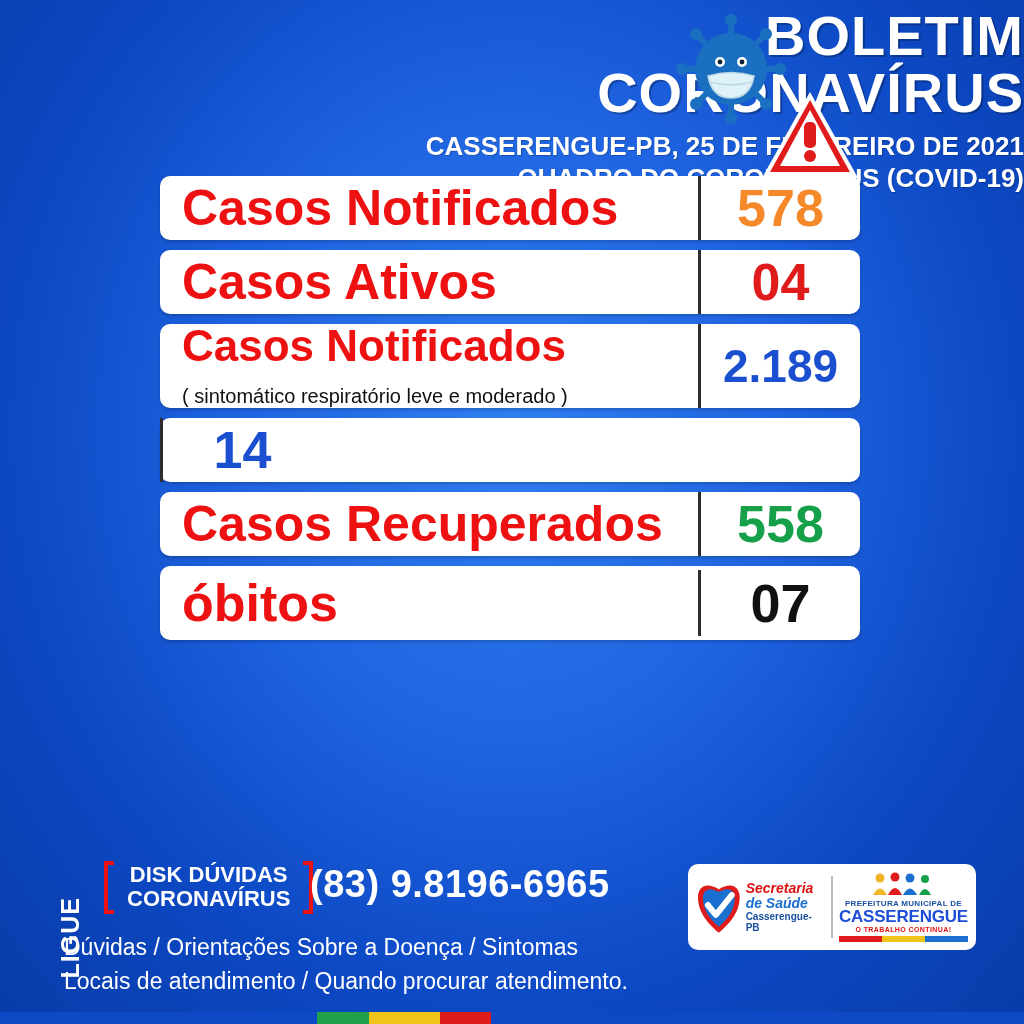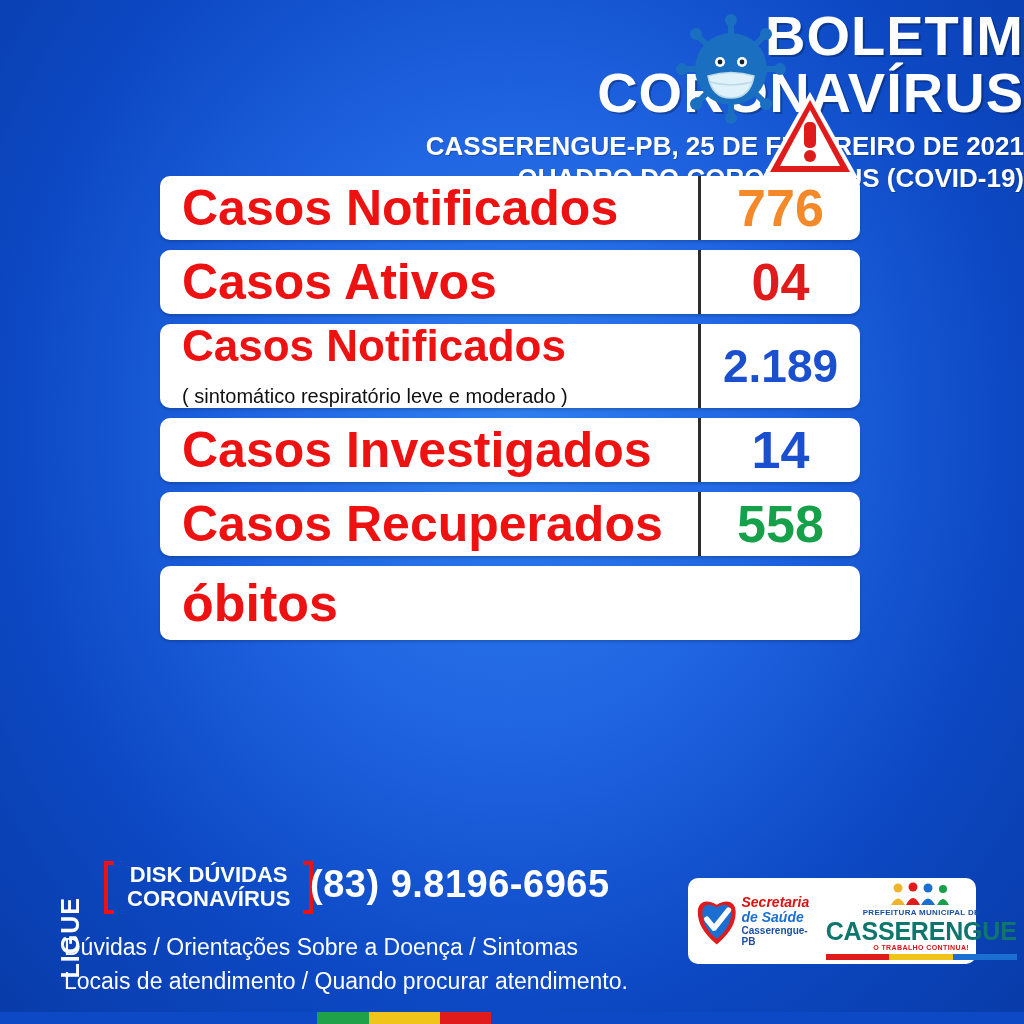--- a/index.html
+++ b/index.html
@@ -104,33 +104,33 @@
   .phone {
     position: absolute; left: 310px; bottom: 118px;
     font-size: 38px; font-weight: bold; letter-spacing: 0.5px;
   }
   .info {
     position: absolute; left: 64px; bottom: 26px;
     font-size: 23px; font-weight: normal; line-height: 1.45; text-align: left;
   }
   
   .logobox {
-    position: absolute; right: 48px; bottom: 60px;
+    position: absolute; right: 48px; bottom: 74px;
     width: 288px; height: 86px; background: #fff; border-radius: 10px;
     display: flex; align-items: center; padding: 6px 8px;
   }
   .logo-left { width: 140px; display: flex; align-items: center; gap: 4px; }
   .logo-left .txt { font-size: 13px; color: #1a4fa0; font-weight: bold; line-height: 1.1; }
   .logo-left .txt .l1 { color: #d11; font-style: italic; font-size: 14px; }
   .logo-left .txt .l2 { color: #1a6fd0; font-style: italic; font-size: 14px; }
   .logo-left .txt .l3 { font-size: 10px; color: #1a4fa0; }
   .divider { width: 2px; height: 62px; background: #bbb; margin: 0 6px; }
   .logo-right { flex: 1; text-align: center; line-height: 1.05; }
   .logo-right .pm { font-size: 8px; color: #1a4fa0; font-weight: bold; letter-spacing: 0.3px; }
-  .logo-right .nm { font-size: 25px; color: #0f766e; font-weight: bold; letter-spacing: -0.2px; }
+  .logo-right .nm { font-size: 17px; color: #1d4ed8; font-weight: bold; letter-spacing: -0.2px; }
   .logo-right .sl { font-size: 7px; color: #d11; font-weight: bold; letter-spacing: 0.4px; }
   .flagbar { display: flex; height: 6px; margin-top: 3px; }
   .flagbar i { flex: 1; display: block; }
   
   .strip { position: absolute; bottom: 0; left: 0; width: 100%; height: 12px; display: flex; }
   .strip i { display: block; height: 100%; }
   .strip .s1 { width: 31%; background: #0d49c4; }
   .strip .s2 { width: 5%; background: #1fa14a; }
   .strip .s3 { width: 7%; background: #f0c419; }
   .strip .s4 { width: 5%; background: #e01b1b; }
@@ -185,50 +185,50 @@
     <path d="M52 12 L92 84 H12 Z" fill="#e01b1b"></path>
     <path d="M52 22 L82 78 H22 Z" fill="#ffffff"></path>
     <rect x="46" y="34" width="12" height="26" rx="5" fill="#e01b1b"></rect>
     <circle cx="52" cy="68" r="6" fill="#e01b1b"></circle>
   </svg>
 
   <div class="rows">
 
     <div class="row big">
       <div class="label">Casos Notificados</div>
-      <div class="value" style="color:#f5892a">776</div>
+      <div class="value" style="color:#f5892a">578</div>
     </div>
 
     <div class="row big">
       <div class="label">Casos Ativos</div>
       <div class="value" style="color:#e01b1b">04</div>
     </div>
 
 
     <div class="row tall">
       <div class="labelwrap">
         <div class="label">Casos Notificados</div>
         <div class="sublabel">( sintomático respiratório leve e moderado )</div>
       </div>
       <div class="value" style="color:#1a4fd0">2.189</div>
     </div>
 
     <div class="row big">
-      <div class="label">Casos Investigados</div>
       <div class="value" style="color:#1a4fd0">14</div>
     </div>
 
     <div class="row big">
       <div class="label">Casos Recuperados</div>
       <div class="value" style="color:#17a04a">558</div>
     </div>
 
 
     <div class="row big" style="height:74px">
       <div class="label" style="font-size:52px">óbitos</div>
+      <div class="value" style="color:#111;font-size:54px">07</div>
     </div>
 
   </div>
 
   <div class="footer">
     <div class="ligue">LIGUE</div>
 
     <div class="disk">
       <span class="br"></span>
         <span class="br2"></span>

